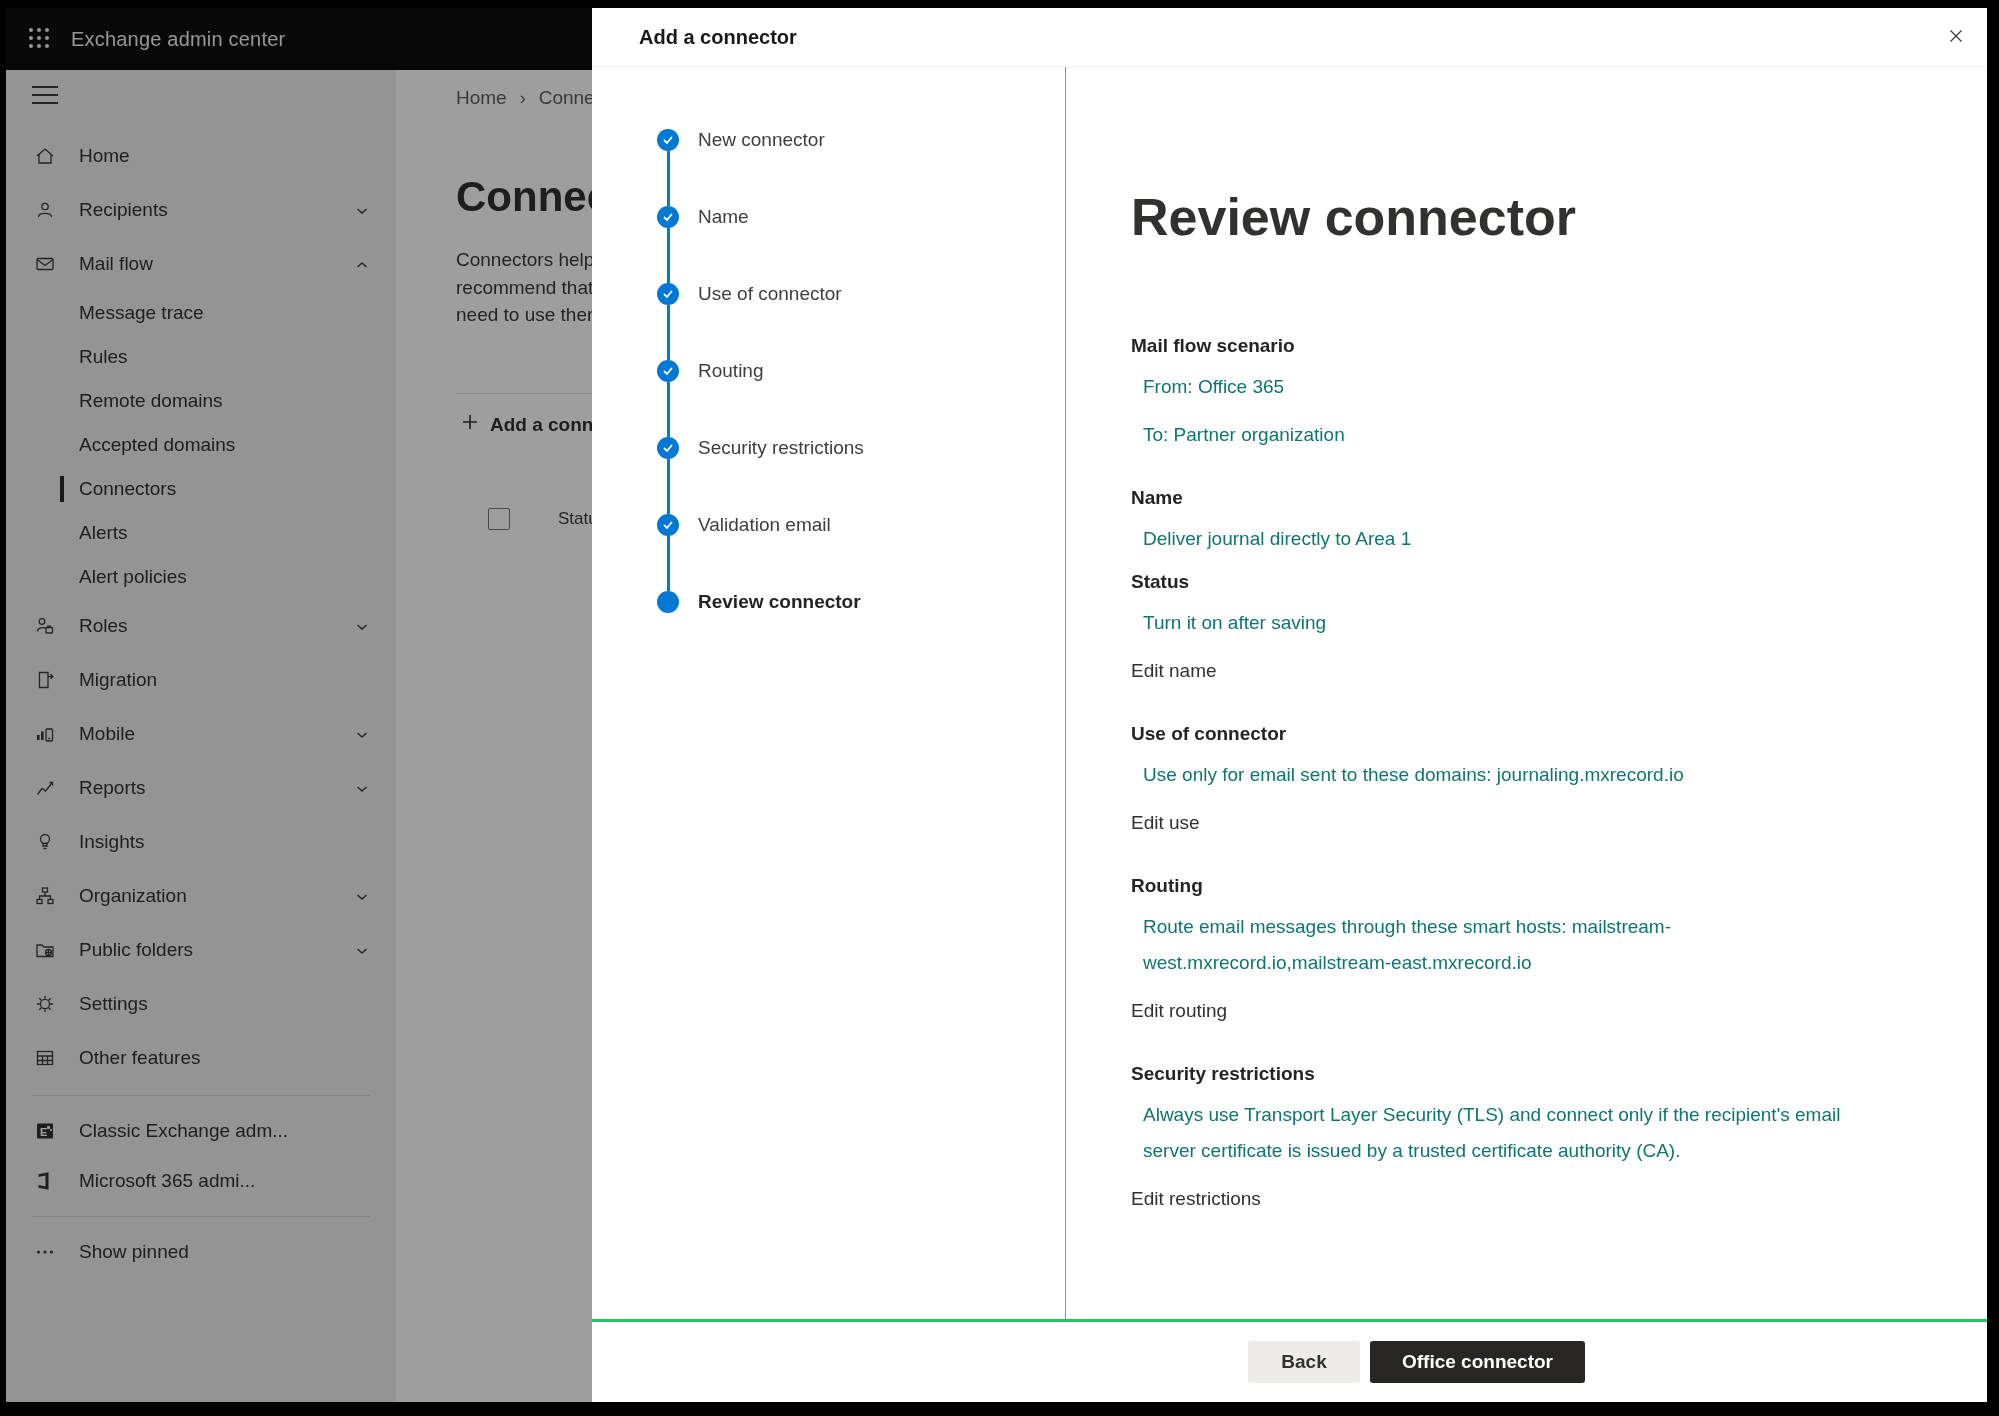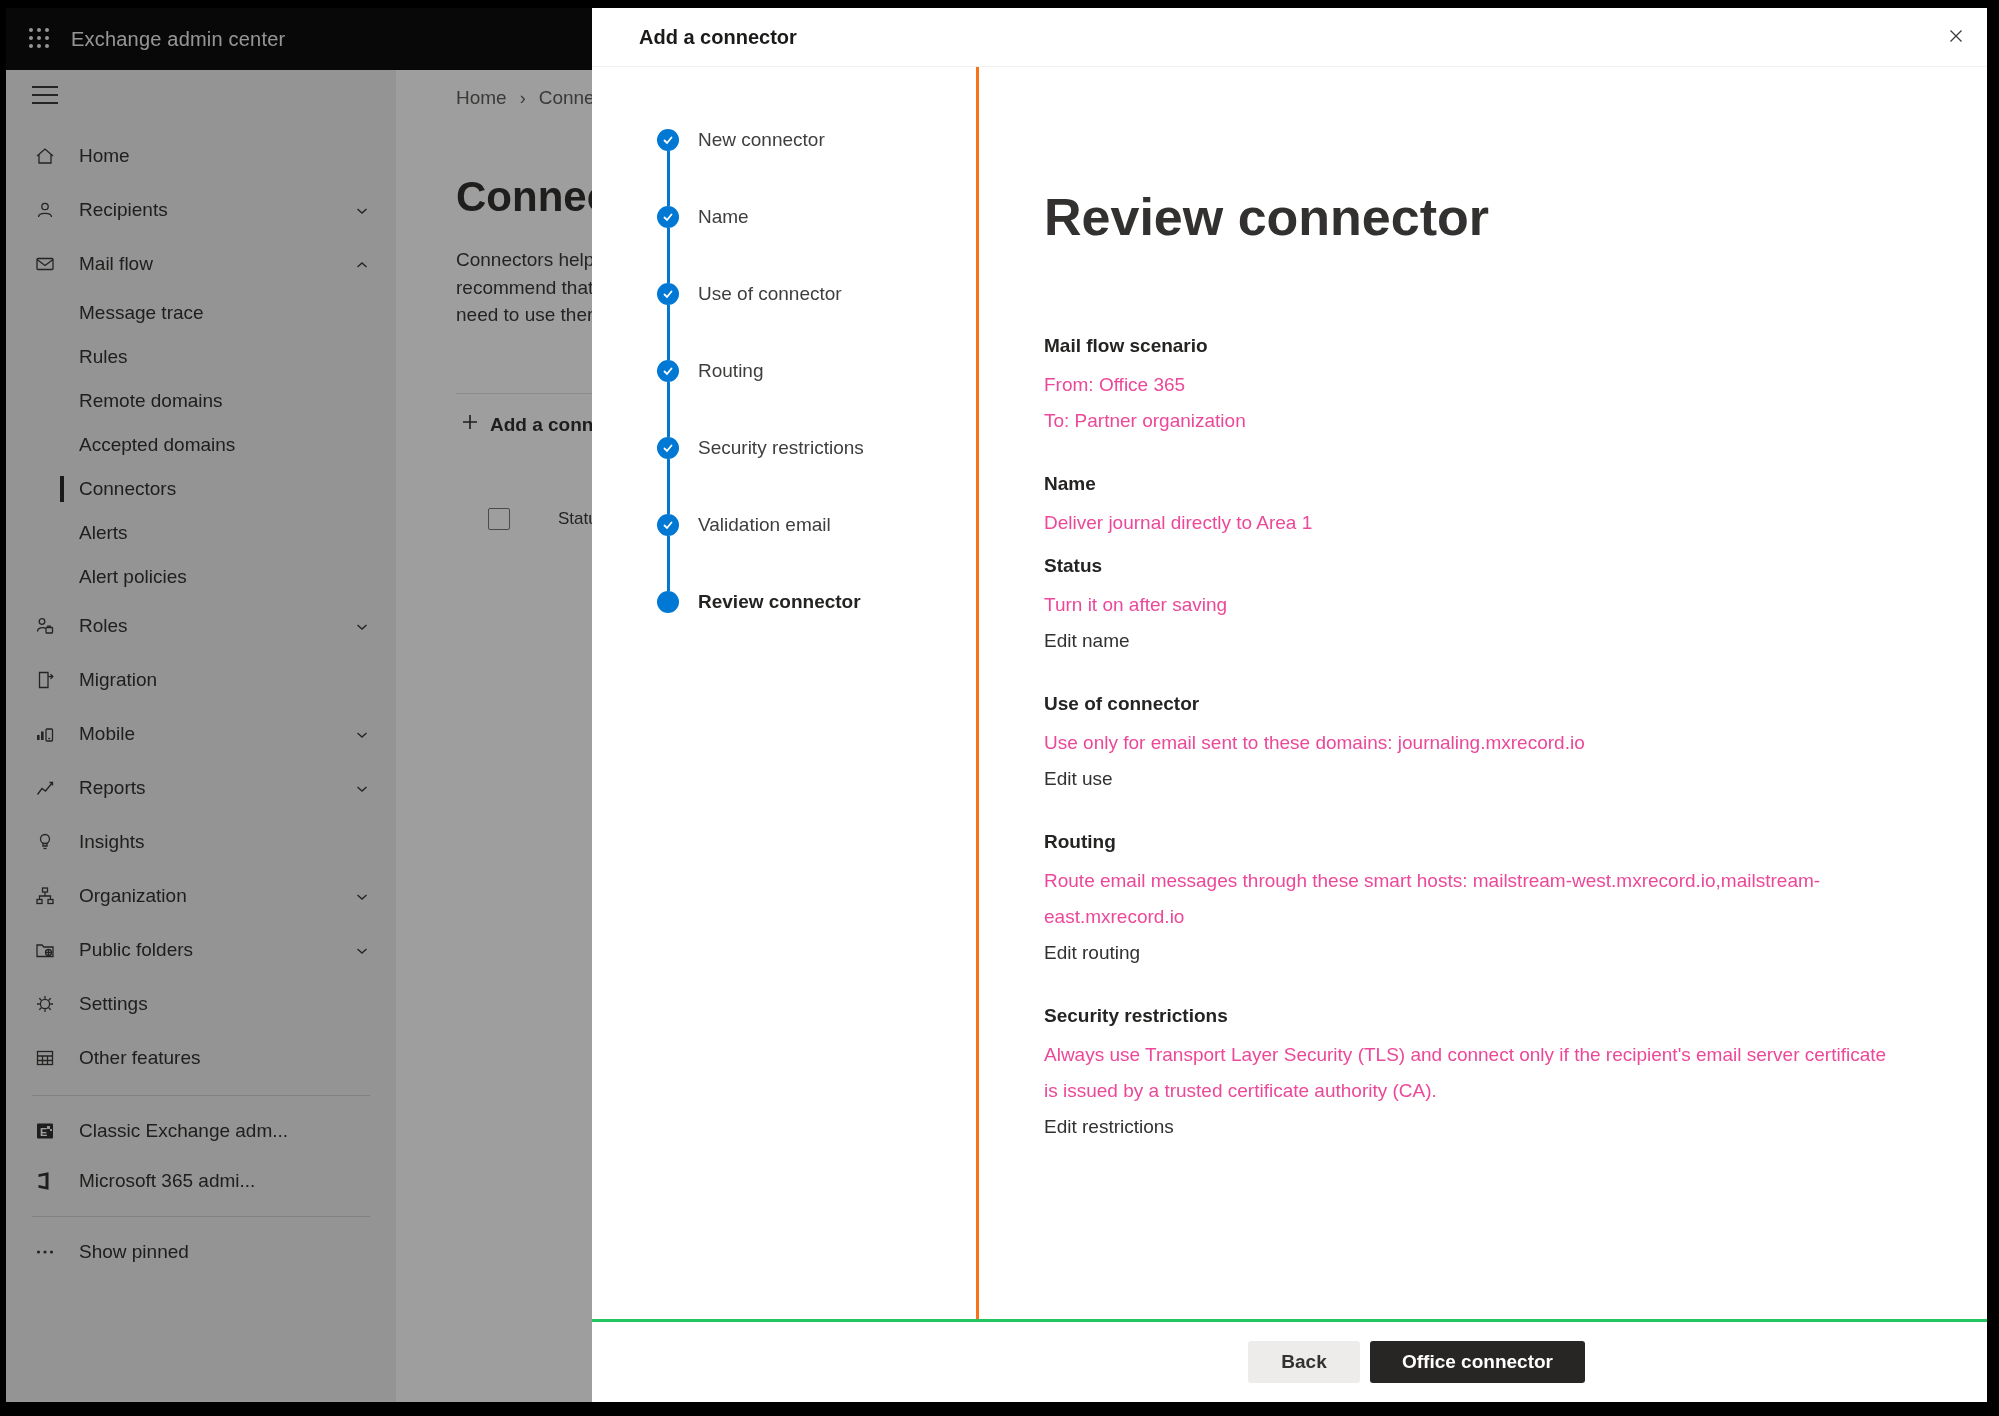--- a/index.html
+++ b/index.html
@@ -41,33 +41,33 @@
   
   .overlay{position:absolute;inset:0;background:rgba(0,0,0,0.38);z-index:5;}
 
   
   .panel{position:absolute;top:0;bottom:0;left:586px;right:0;background:#fff;z-index:10;display:flex;flex-direction:column;}
   .panel-header{height:58px;flex:none;border-bottom:1px solid #f0f0f0;display:flex;align-items:center;padding-left:47px;position:relative;}
   .panel-title{font-size:20px;font-weight:700;color:#1b1a19;}
   .close-btn{position:absolute;right:15px;top:13px;width:32px;height:32px;display:flex;align-items:center;justify-content:center;background:none;border:none;cursor:pointer;}
 
   .panel-body{flex:1;display:flex;min-height:0;}
-  .steps-col{width:387px;flex:none;border-right:3px solid #f97316;padding:34px 0 0 65px;box-sizing:border-box;}
+  .steps-col{width:474px;flex:none;border-right:1px solid #f97316;padding:34px 0 0 65px;box-sizing:border-box;}
   .step{display:flex;align-items:center;height:77px;position:relative;cursor:pointer;}
   .dot{width:22px;height:22px;border-radius:50%;background:#0078d4;position:relative;display:flex;align-items:center;justify-content:center;flex:none;}
   .step + .step .dot::before{content:'';position:absolute;bottom:22px;left:10px;width:2.5px;height:55px;background:#0078d4;}
   .step-label{margin-left:19px;font-size:19px;color:#3f3e3d;white-space:nowrap;}
   .step.current .step-label{font-weight:700;color:#252423;}
 
   .content-col{flex:1;padding:120px 80px 0 65px;box-sizing:border-box;overflow:hidden;}
   .review-title{font-size:52px;font-weight:700;color:#323130;margin:0 0 88px 0;}
   .section{margin-bottom:34px;max-width:845px;}
   .section.tight{margin-bottom:14px;}
   .section h3{font-size:19px;font-weight:700;margin:0 0 10px 0;color:#252423;}
-  .section p{margin:0;font-size:19px;line-height:36px;color:#ec4899;}
+  .section p{margin:12px;font-size:19px;line-height:36px;color:#0f766e;}
   .section p:empty{display:none;}
   .edit-link{font-size:19px;line-height:36px;color:#323130;cursor:pointer;display:inline-block;}
   .edit-link:empty{display:none;}
 
   .panel-footer{flex:none;height:80px;border-top:3px solid #22c55e;position:relative;background:#fff;}
   .btn-back{position:absolute;left:656px;top:19px;width:112px;height:42px;background:#eeecea;border:none;border-radius:3px;font-size:19px;font-weight:600;color:#323130;font-family:inherit;cursor:pointer;}
   .btn-create{position:absolute;left:778px;top:19px;height:42px;padding:0 32px;background:#272625;border:none;border-radius:3px;font-size:19px;font-weight:600;color:#fff;font-family:inherit;cursor:pointer;}
 </style>
 </head>
 <body>

